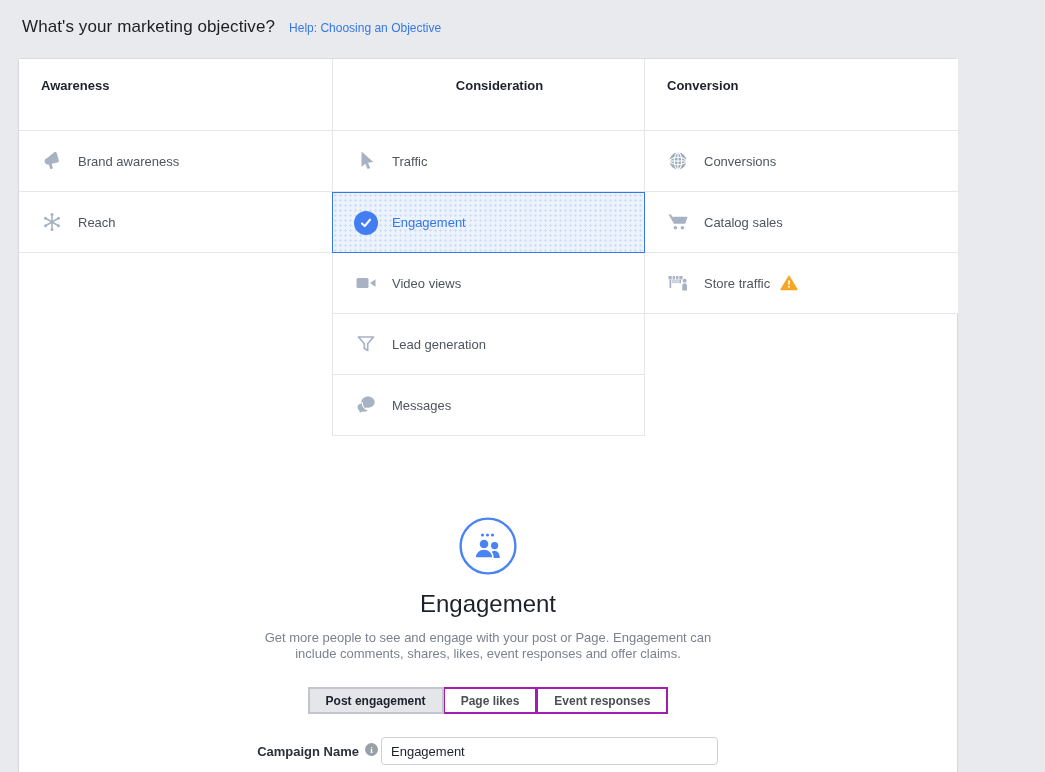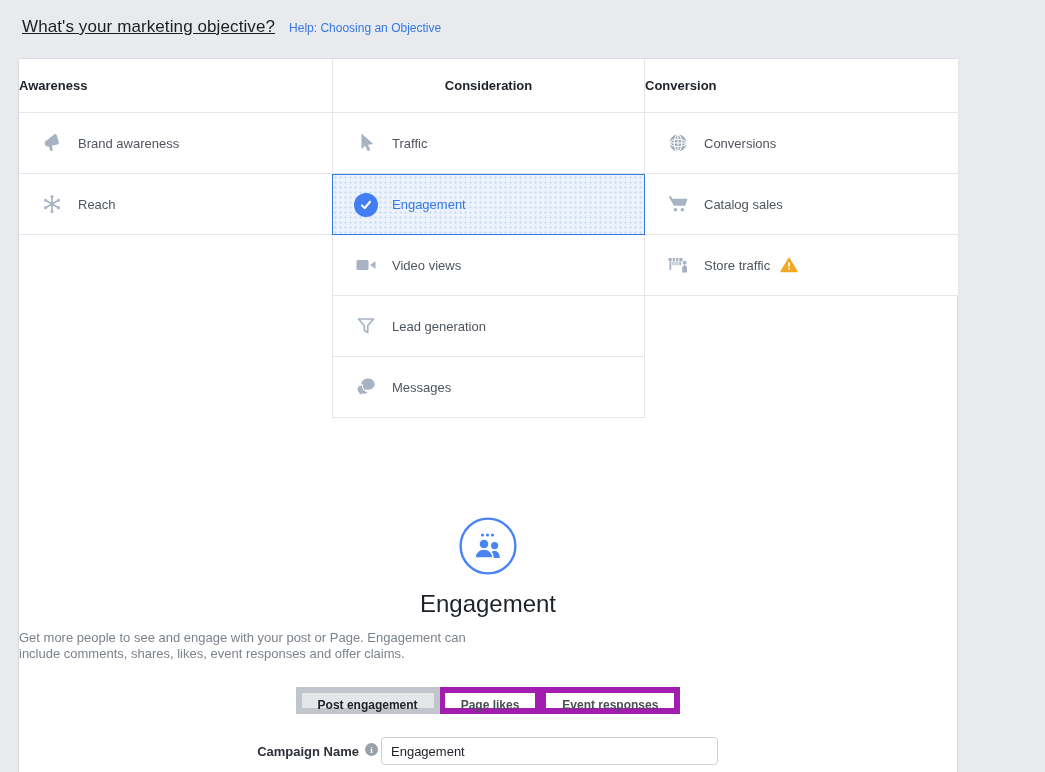--- a/index.html
+++ b/index.html
@@ -6,37 +6,37 @@
   html,body { width:1045px; height:772px; overflow:hidden; }
   body {
     font-family:"Liberation Sans","DejaVu Sans",sans-serif;
     background:#e9eaed;
     color:#1c1e21;
     position:relative;
   }
 
   
   .page-header { position:absolute; left:22px; top:17px; display:flex; align-items:baseline; }
-  .page-title { font-size:17px; font-weight:500; color:#1c1e21; letter-spacing:.1px;text-decoration:underline; }
+  .page-title { font-size:17px; font-weight:500; color:#1c1e21; letter-spacing:.1px; }
   .help-link { font-size:12px; color:#3578e5; margin-left:14px; text-decoration:none; cursor:pointer; }
 
   
   .panel {
     position:absolute; left:18px; top:58px; width:940px; height:730px;
     background:#fff; border:1px solid #d8dadf; border-bottom:none;
     border-radius:4px 4px 0 0;
     box-shadow:0 1px 2px rgba(0,0,0,.06);
   }
   .col { position:absolute; top:0; background:#fff; }
   .col-awareness     { left:0;    width:313px; }
   .col-consideration { left:313px; width:313px; border-left:1px solid #e4e6e9; border-right:1px solid #e4e6e9;text-align:center; }
   .col-conversion    { left:626px; width:313px; }
 
   .col-header {
-    height:54px; line-height:53px; 
+    height:72px; line-height:53px; padding-left:22px;
     font-size:13px; font-weight:bold; color:#1d2129;
     border-bottom:1px solid #e4e6e9;
   }
   .obj-item {
     height:61px; display:flex; align-items:center; padding-left:20px;
     border-bottom:1px solid #e4e6e9; cursor:pointer; background:#fff;
   }
   .obj-icon { width:26px; height:26px; display:flex; align-items:center; justify-content:center; margin-right:13px; flex:0 0 26px; }
   .obj-label { font-size:13px; color:#4f555e; }
 
@@ -54,30 +54,30 @@
   }
   .warning-icon { margin-left:10px; display:inline-flex; cursor:pointer; }
 
   
   .detail-icon-wrap { position:absolute; left:0; width:100%; top:458px; display:flex; justify-content:center; }
   .detail-title {
     position:absolute; left:0; width:100%; top:531px; text-align:center;
     font-size:24px; font-weight:400; color:#1d2129;
   }
   .detail-desc {
-    position:absolute; left:0; width:100%; top:571px; text-align:left;
+    position:absolute; left:0; width:100%; top:571px; text-align:center;
     font-size:13px; line-height:16px; color:#7c828c;
   }
   .tabs {
     position:absolute; left:0; width:100%; top:628px;
     display:flex; justify-content:center;
   }
   .tab {
     height:27px; line-height:25px; padding:0 16px;
-    border:6px solid #a21caf; background:#fff;
+    border:2px solid #a21caf; background:#fff;
     font-size:12px; font-weight:bold; color:#4b4f56;
     cursor:pointer; white-space:nowrap;
   }
   .tab + .tab { margin-left:-1px; }
   .tab.selected { background:#e4e6ea; border-color:#c2c6cc; color:#1d2129; position:relative; z-index:1; }
 
   .campaign-row { position:absolute; left:0; top:678px; width:100%; height:30px; }
   .campaign-label {
     position:absolute; left:120px; width:220px; top:7px; text-align:right;
     font-size:13px; font-weight:bold; color:#2c3038;

